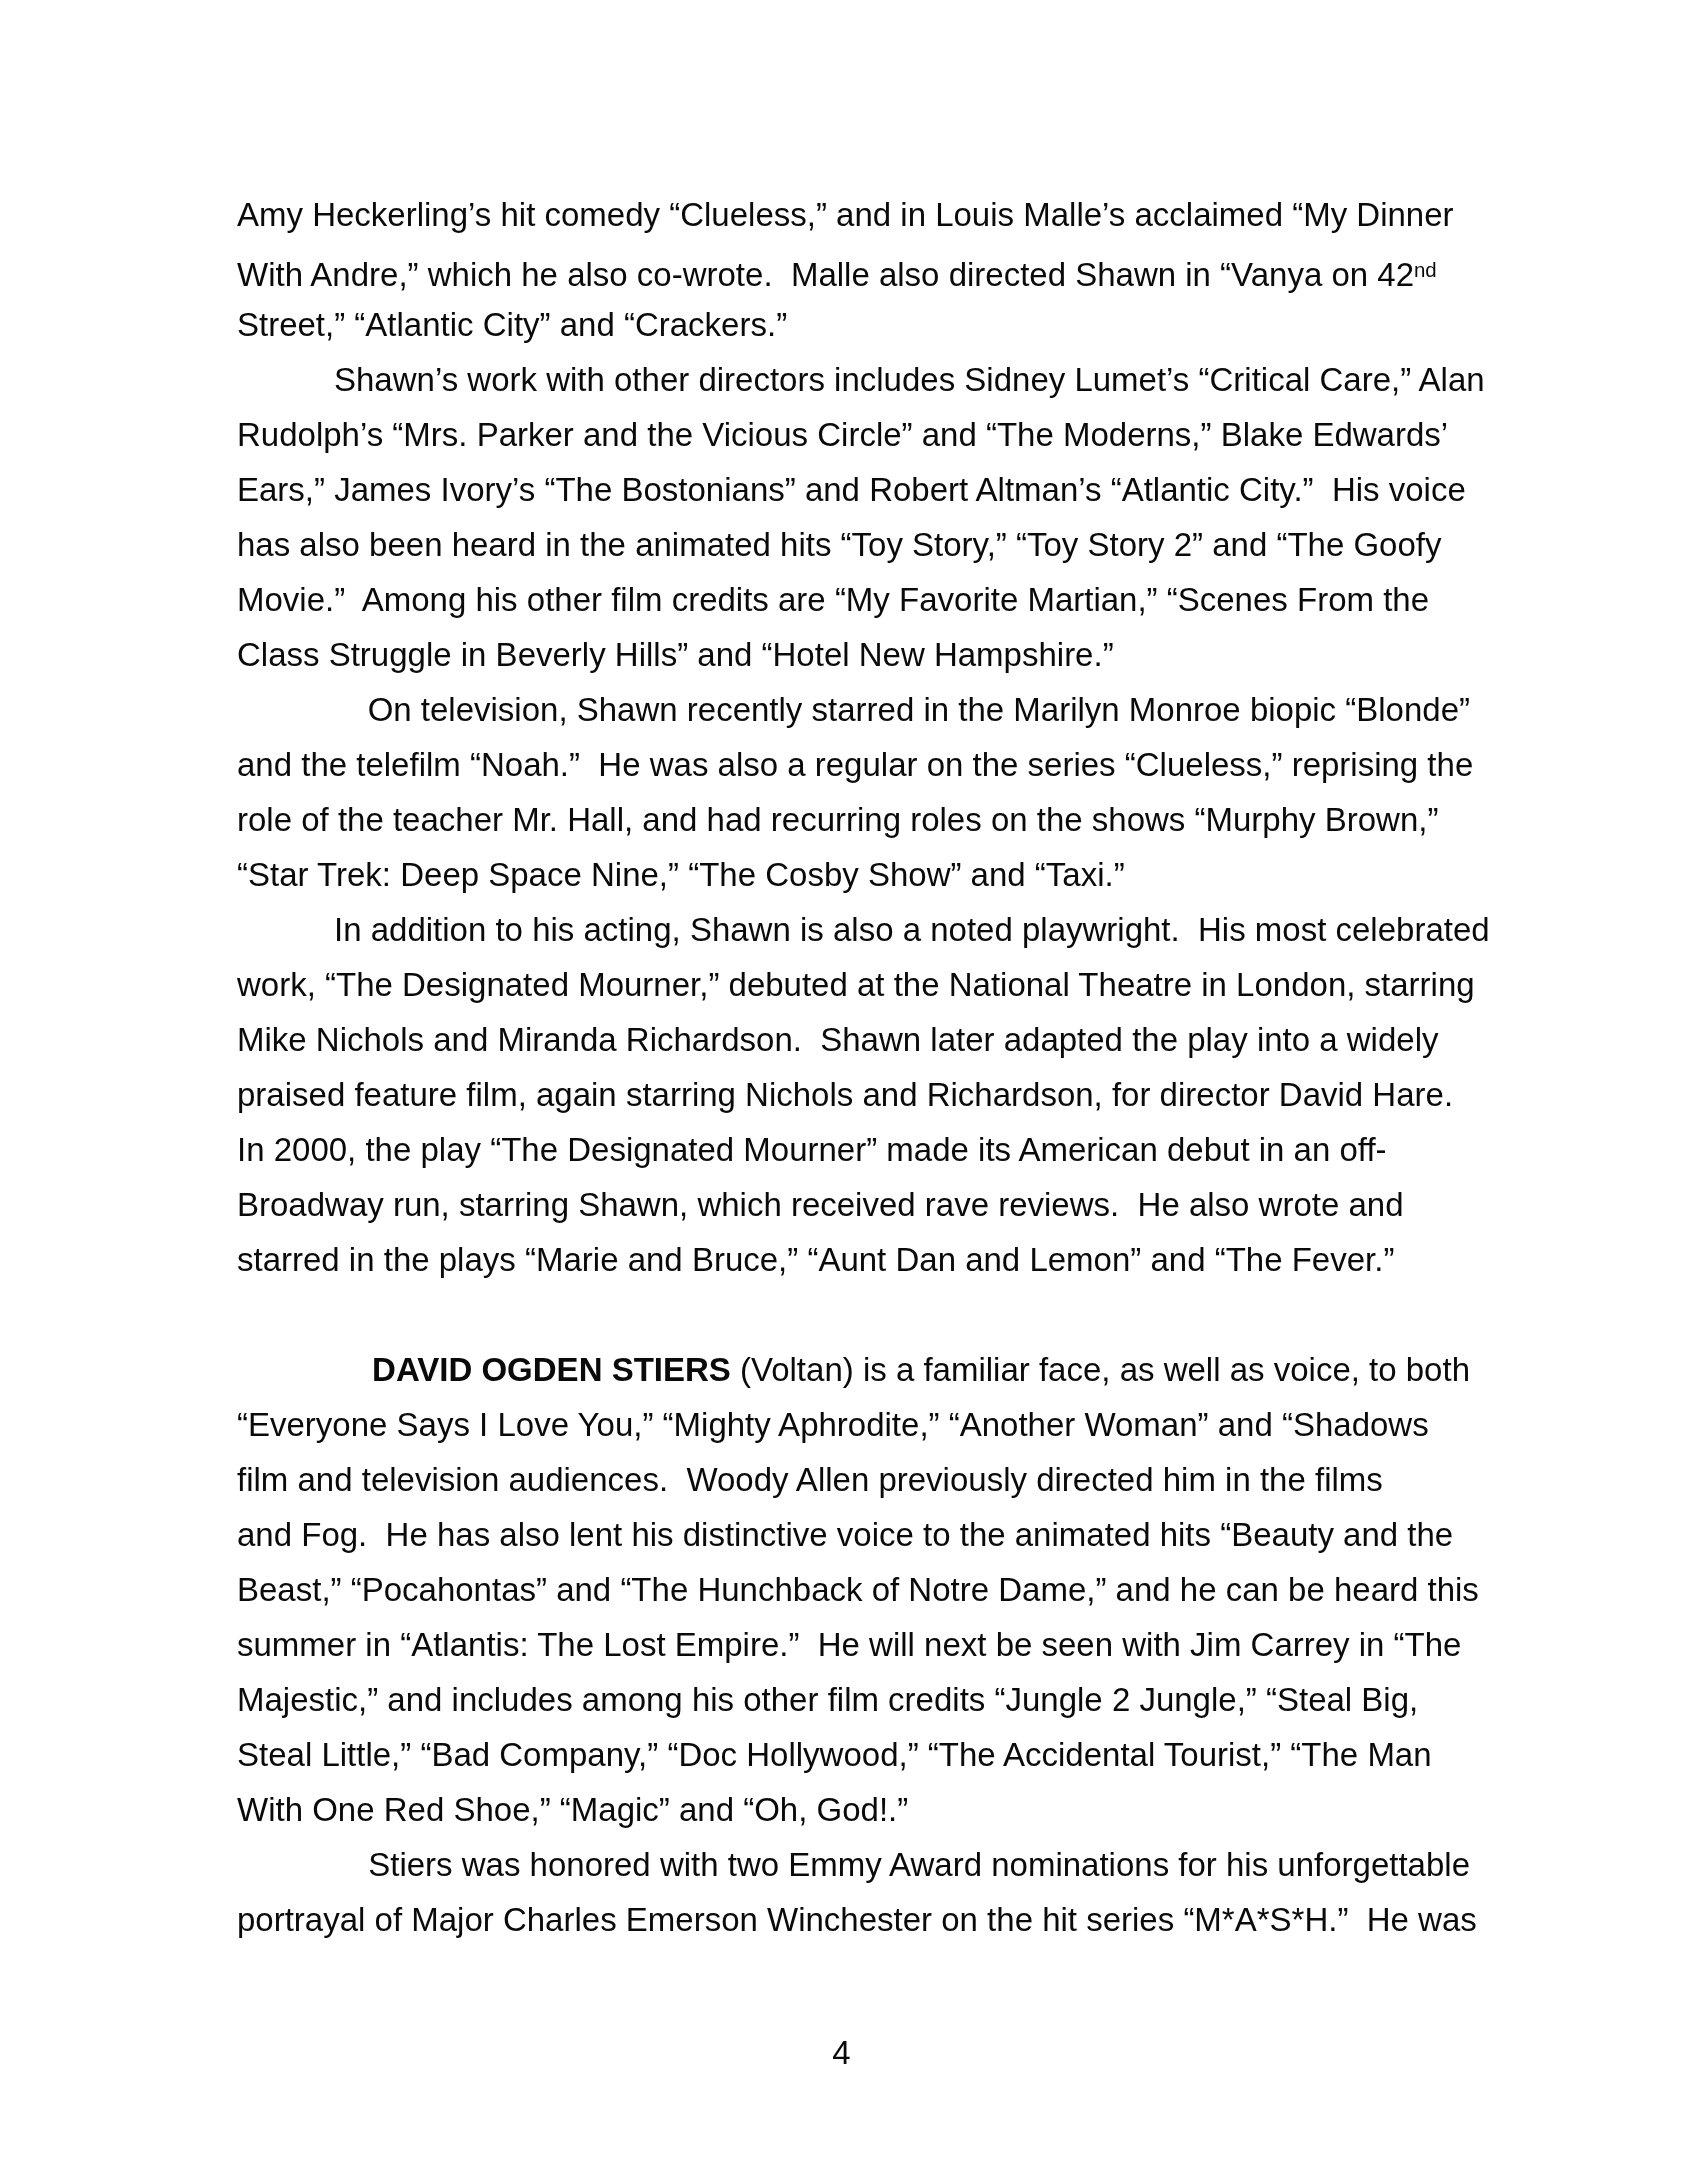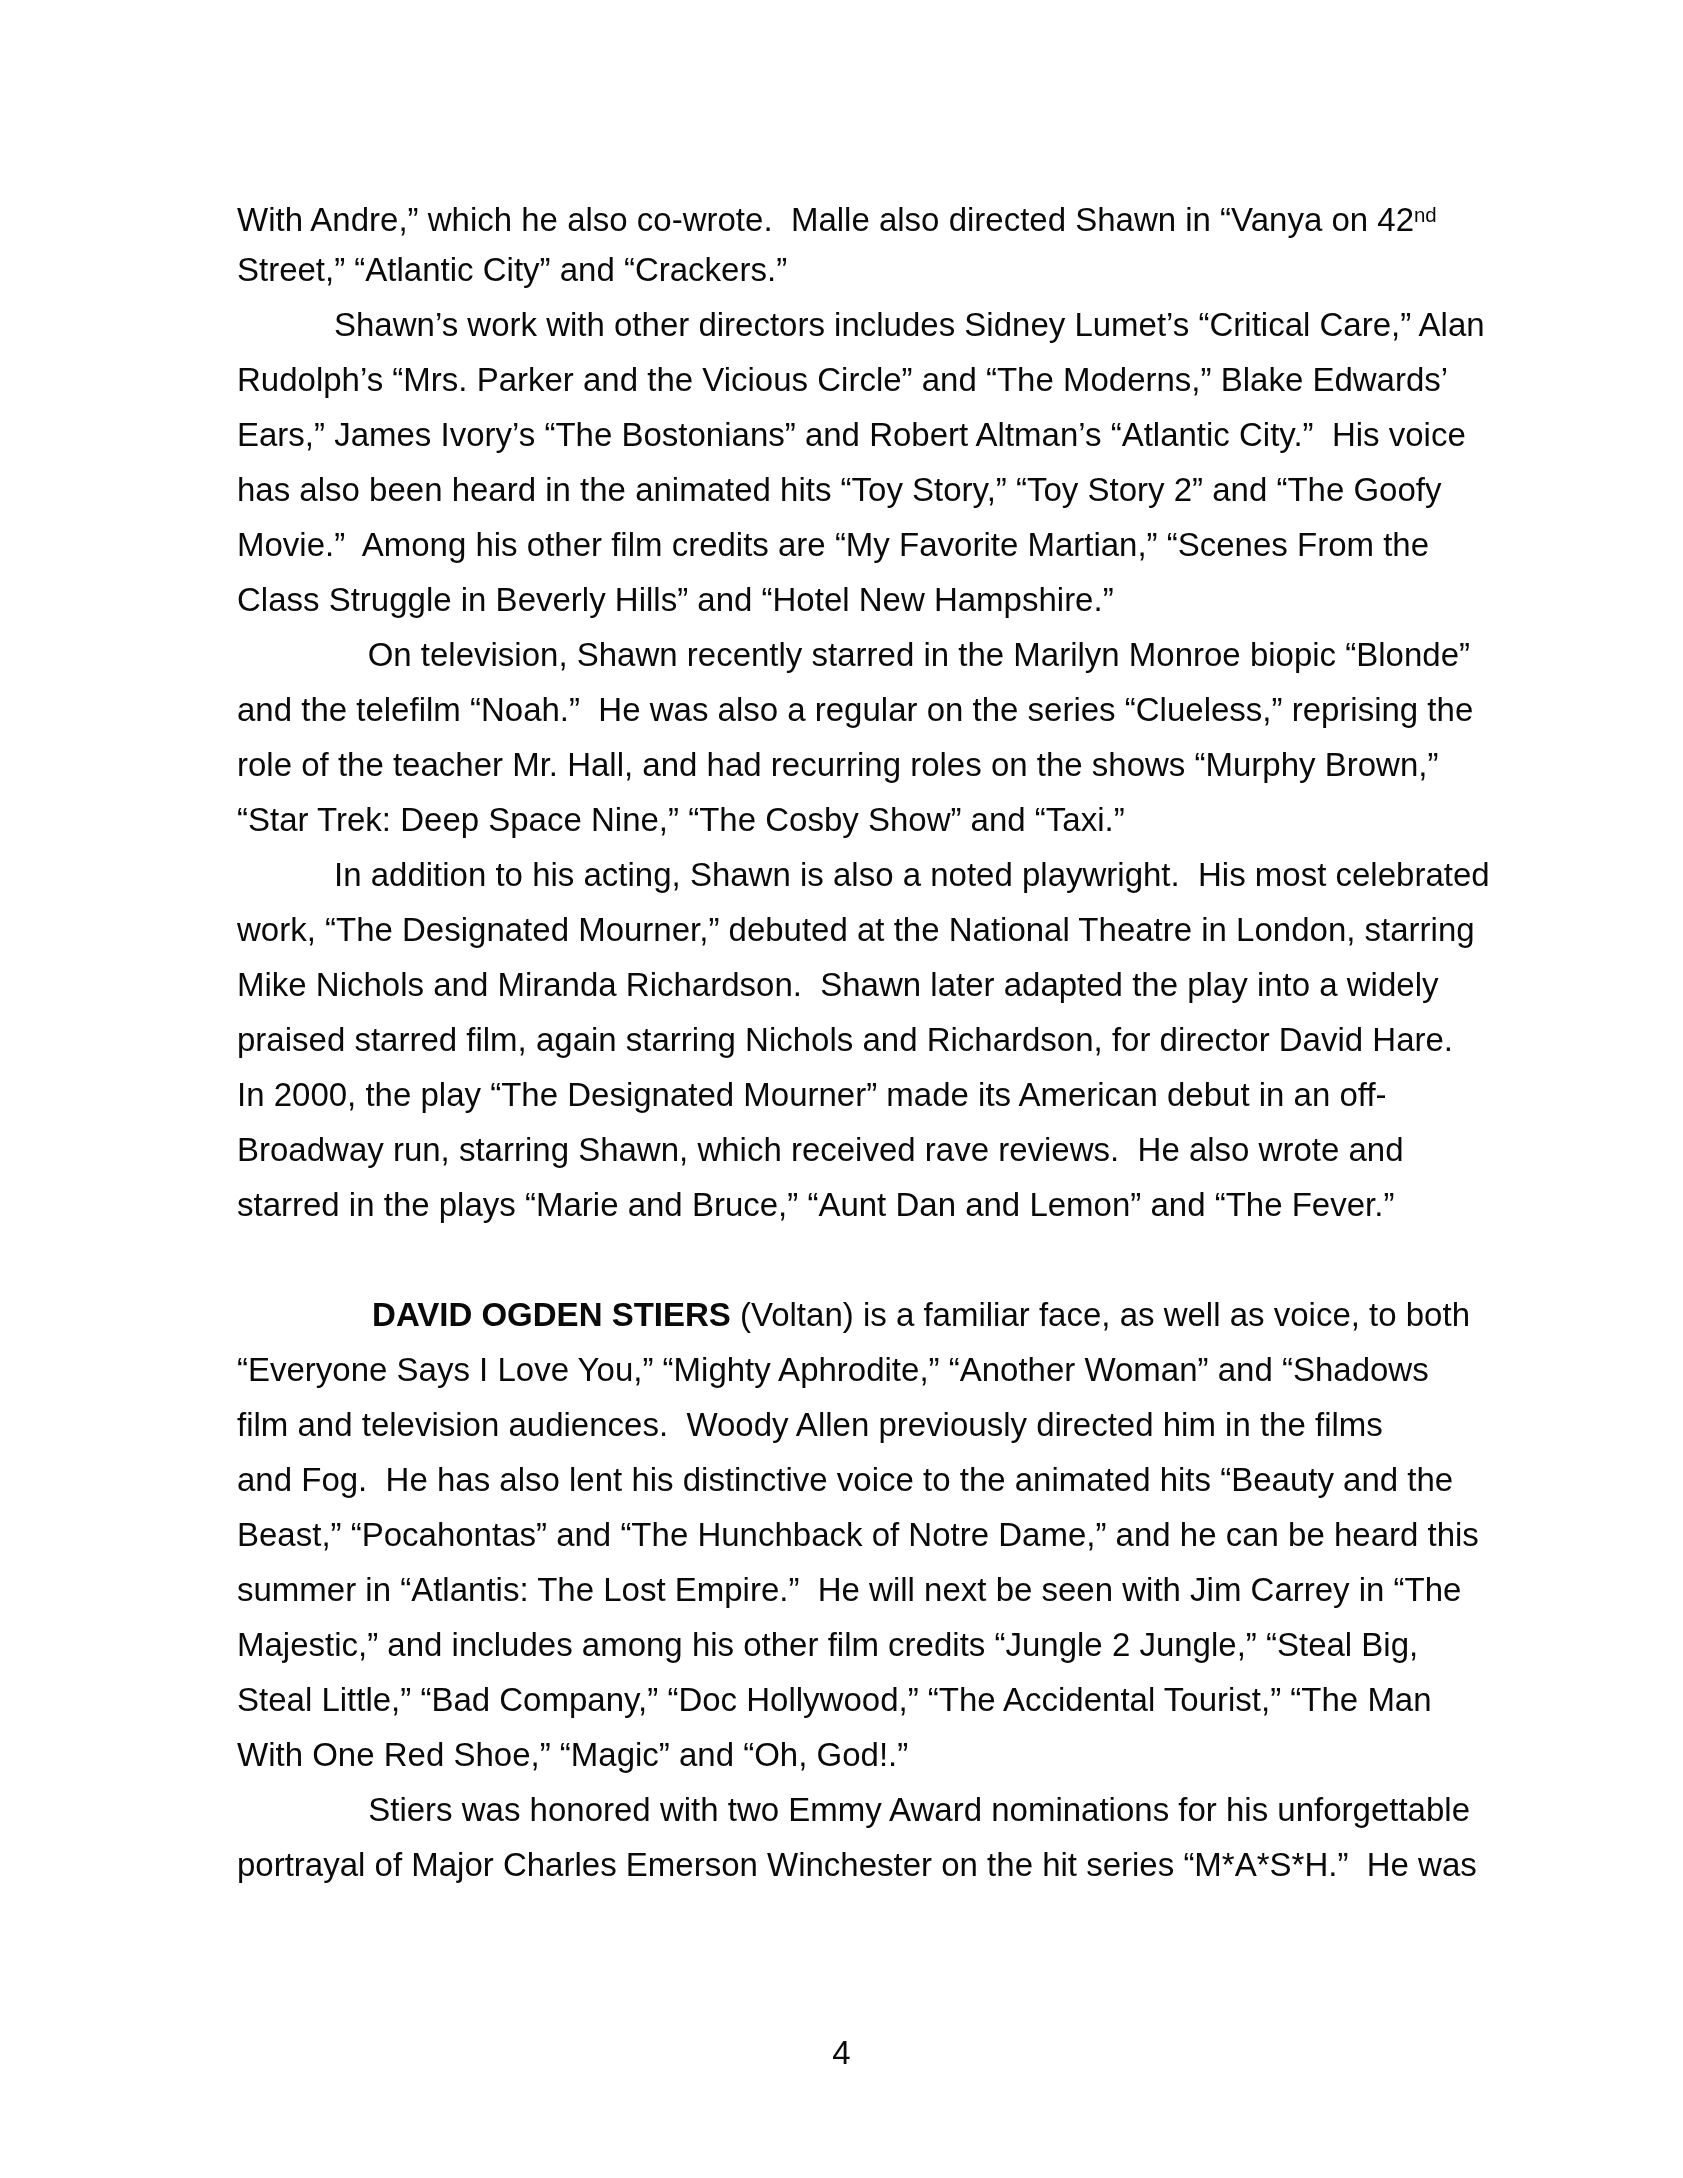--- a/index.html
+++ b/index.html
@@ -36,36 +36,37 @@
     text-align: center;
     font-size: 33px;
     line-height: 54px;
   }
 </style>
 </head>
 <body>
 
 <div class="page">
   <main class="text-body">
+      <div class="line"><span>Amy Heckerling’s hit comedy “Clueless,” and in Louis Malle’s acclaimed “My Dinner</span></div>
       <div class="line"><span>With Andre,” which he also co-wrote.  Malle also directed Shawn in “Vanya on 42</span><span class="sup">nd</span></div>
       <div class="line"><span>Street,” “Atlantic City” and “Crackers.”</span></div>
       <div class="line indent"><span>Shawn’s work with other directors includes Sidney Lumet’s “Critical Care,” Alan</span></div>
       <div class="line"><span>Rudolph’s “Mrs. Parker and the Vicious Circle” and “The Moderns,” Blake Edwards’</span></div>
       <div class="line"><span>Ears,” James Ivory’s “The Bostonians” and Robert Altman’s “Atlantic City.”  His voice</span></div>
       <div class="line"><span>has also been heard in the animated hits “Toy Story,” “Toy Story 2” and “The Goofy</span></div>
       <div class="line"><span>Movie.”  Among his other film credits are “My Favorite Martian,” “Scenes From the</span></div>
       <div class="line"><span>Class Struggle in Beverly Hills” and “Hotel New Hampshire.”</span></div>
       <div class="line indent"><span>On television, Shawn recently starred in the Marilyn Monroe biopic “Blonde”</span></div>
       <div class="line"><span>and the telefilm “Noah.”  He was also a regular on the series “Clueless,” reprising the</span></div>
       <div class="line"><span>role of the teacher Mr. Hall, and had recurring roles on the shows “Murphy Brown,”</span></div>
       <div class="line"><span>“Star Trek: Deep Space Nine,” “The Cosby Show” and “Taxi.”</span></div>
       <div class="line indent"><span>In addition to his acting, Shawn is also a noted playwright.  His most celebrated</span></div>
       <div class="line"><span>work, “The Designated Mourner,” debuted at the National Theatre in London, starring</span></div>
       <div class="line"><span>Mike Nichols and Miranda Richardson.  Shawn later adapted the play into a widely</span></div>
-      <div class="line"><span>praised starred film, again starring Nichols and Richardson, for director David Hare.</span></div>
+      <div class="line"><span>praised feature film, again starring Nichols and Richardson, for director David Hare.</span></div>
       <div class="line"><span>In 2000, the play “The Designated Mourner” made its American debut in an off-</span></div>
       <div class="line"><span>Broadway run, starring Shawn, which received rave reviews.  He also wrote and</span></div>
       <div class="line"><span>starred in the plays “Marie and Bruce,” “Aunt Dan and Lemon” and “The Fever.”</span></div>
       <div class="line blank"> </div>
       <div class="line indent"><span class="bold">DAVID OGDEN STIERS</span><span> (Voltan) is a familiar face, as well as voice, to both</span></div>
       <div class="line"><span>“Everyone Says I Love You,” “Mighty Aphrodite,” “Another Woman” and “Shadows</span></div>
       <div class="line"><span>film and television audiences.  Woody Allen previously directed him in the films</span></div>
       <div class="line"><span>and Fog.  He has also lent his distinctive voice to the animated hits “Beauty and the</span></div>
       <div class="line"><span>Beast,” “Pocahontas” and “The Hunchback of Notre Dame,” and he can be heard this</span></div>
       <div class="line"><span>summer in “Atlantis: The Lost Empire.”  He will next be seen with Jim Carrey in “The</span></div>

